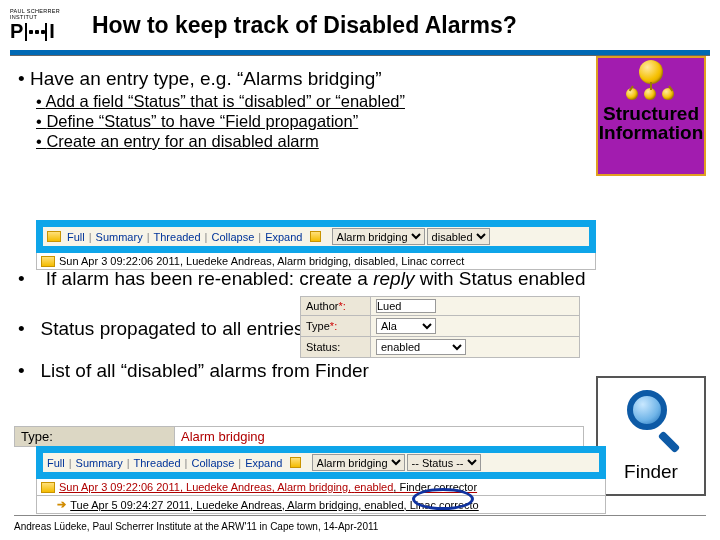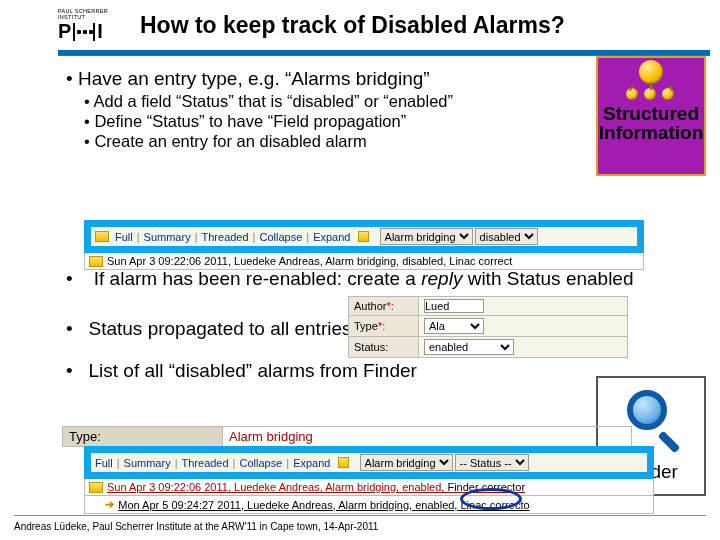--- a/index.html
+++ b/index.html
@@ -1,37 +1,37 @@
 <!DOCTYPE html>
 <html><head>
 <meta charset="utf-8">
 <style>
   * { box-sizing: border-box; margin: 0; padding: 0; }
   html, body { width: 720px; height: 540px; font-family: Arial, Helvetica, sans-serif; background: #fff; overflow: hidden; }
-  .slide { position: relative; width: 720px; height: 540px; padding-left: 48px; }
+  .slide { position: relative; width: 720px; height: 540px; }
   .header { padding: 8px 10px 0 10px; }
   .header-row { display: flex; align-items: center; gap: 14px; }
   .logo { width: 68px; height: 36px; display: flex; flex-direction: column; justify-content: flex-start; }
   .logo .tiny { font-size: 5.5px; letter-spacing: 0.3px; }
   .logo .psi { display: flex; align-items: center; font-weight: bold; font-size: 20px; gap: 2px; }
   .logo .psi .wave { display:inline-block; width:22px; height:18px; background:
      radial-gradient(circle at 4px 9px, #000 2px, transparent 2.5px),
      radial-gradient(circle at 10px 9px, #000 2px, transparent 2.5px),
      radial-gradient(circle at 16px 9px, #000 2px, transparent 2.5px);
      border-left:2px solid #000; border-right:2px solid #000; }
   .title { font-size: 23px; font-weight: bold; line-height: 1.1; }
   .blue-bar { height: 5px; background: #0069b4; margin: 6px 10px 0 10px; }
   .thin-gray { height: 1px; background: #666; margin: 0 10px; }
 
   .body { padding: 12px 4px 0 14px; position: relative; }
   ul.top { list-style: none; padding-left: 4px; font-size: 19px; }
   ul.top > li { margin-bottom: 2px; }
   ul.top > li::before { content: "• "; }
   ul.sub { list-style: none; padding-left: 22px; font-size: 16.5px; margin-top:2px; }
-  ul.sub > li { margin-bottom: 1px; }
+  ul.sub > li { margin-bottom: 1px; text-decoration: underline; }
   ul.sub > li::before { content: "• "; }
 
   .callout { position: absolute; width: 110px; color: #000; font-size: 19px; text-align: center; line-height: 1.0; padding-top: 46px; }
   .callout.c1 { right: 14px; top: 0px; height: 120px; background: #a21caf; border: 2px solid #e0a020; font-weight: bold; }
   .callout.c2 { right: 14px; top: 186px; height: 90px; background: #d97a2a; border: 2px solid #b86018; color:#000; }
   .callout.c3 { right: 14px; top: 320px; height: 120px; background: #fff; border: 2px solid #555; padding-top: 84px; }
 
   .ico-structure { position:absolute; top:2px; left:50%; transform:translateX(-50%); width:50px; height:42px; }
   .orb { position:absolute; border-radius:50%; background: radial-gradient(circle at 35% 30%, #ffe9a0, #f6c000 55%, #b98500); box-shadow: inset -1px -1px 2px rgba(0,0,0,.3); }
   .orb.big { width:24px; height:24px; left:13px; top:0; }
@@ -203,21 +203,21 @@
     </div>
     <div class="row">
       <span class="ic"></span>
       <span class="entry-red">
         <span>Sun Apr 3 09:22:06 2011, Luedeke Andreas, Alarm bridging,</span>
         <span>enabled</span><span class="after-entry">, Finder corrector</span>
       </span>
     </div>
     <div class="row" style="padding-left:20px">
       <span class="arrow">➔</span>
-      <span class="entry-plain">Mon Apr 5 09:24:27 2011, Luedeke Andreas, Alarm bridging, enabled, Linac correcto</span>
+      <span class="entry-plain">Tue Apr 5 09:24:27 2011, Luedeke Andreas, Alarm bridging, enabled, Linac correcto</span>
     </div>
   </div>
 
   <span class="oval o1"></span>
 
 </div>
 
 <div class="footer-line"></div>
 <div class="footer">Andreas Lüdeke, Paul Scherrer Institute at the ARW'11 in Cape town, 14-Apr-2011</div>
 

